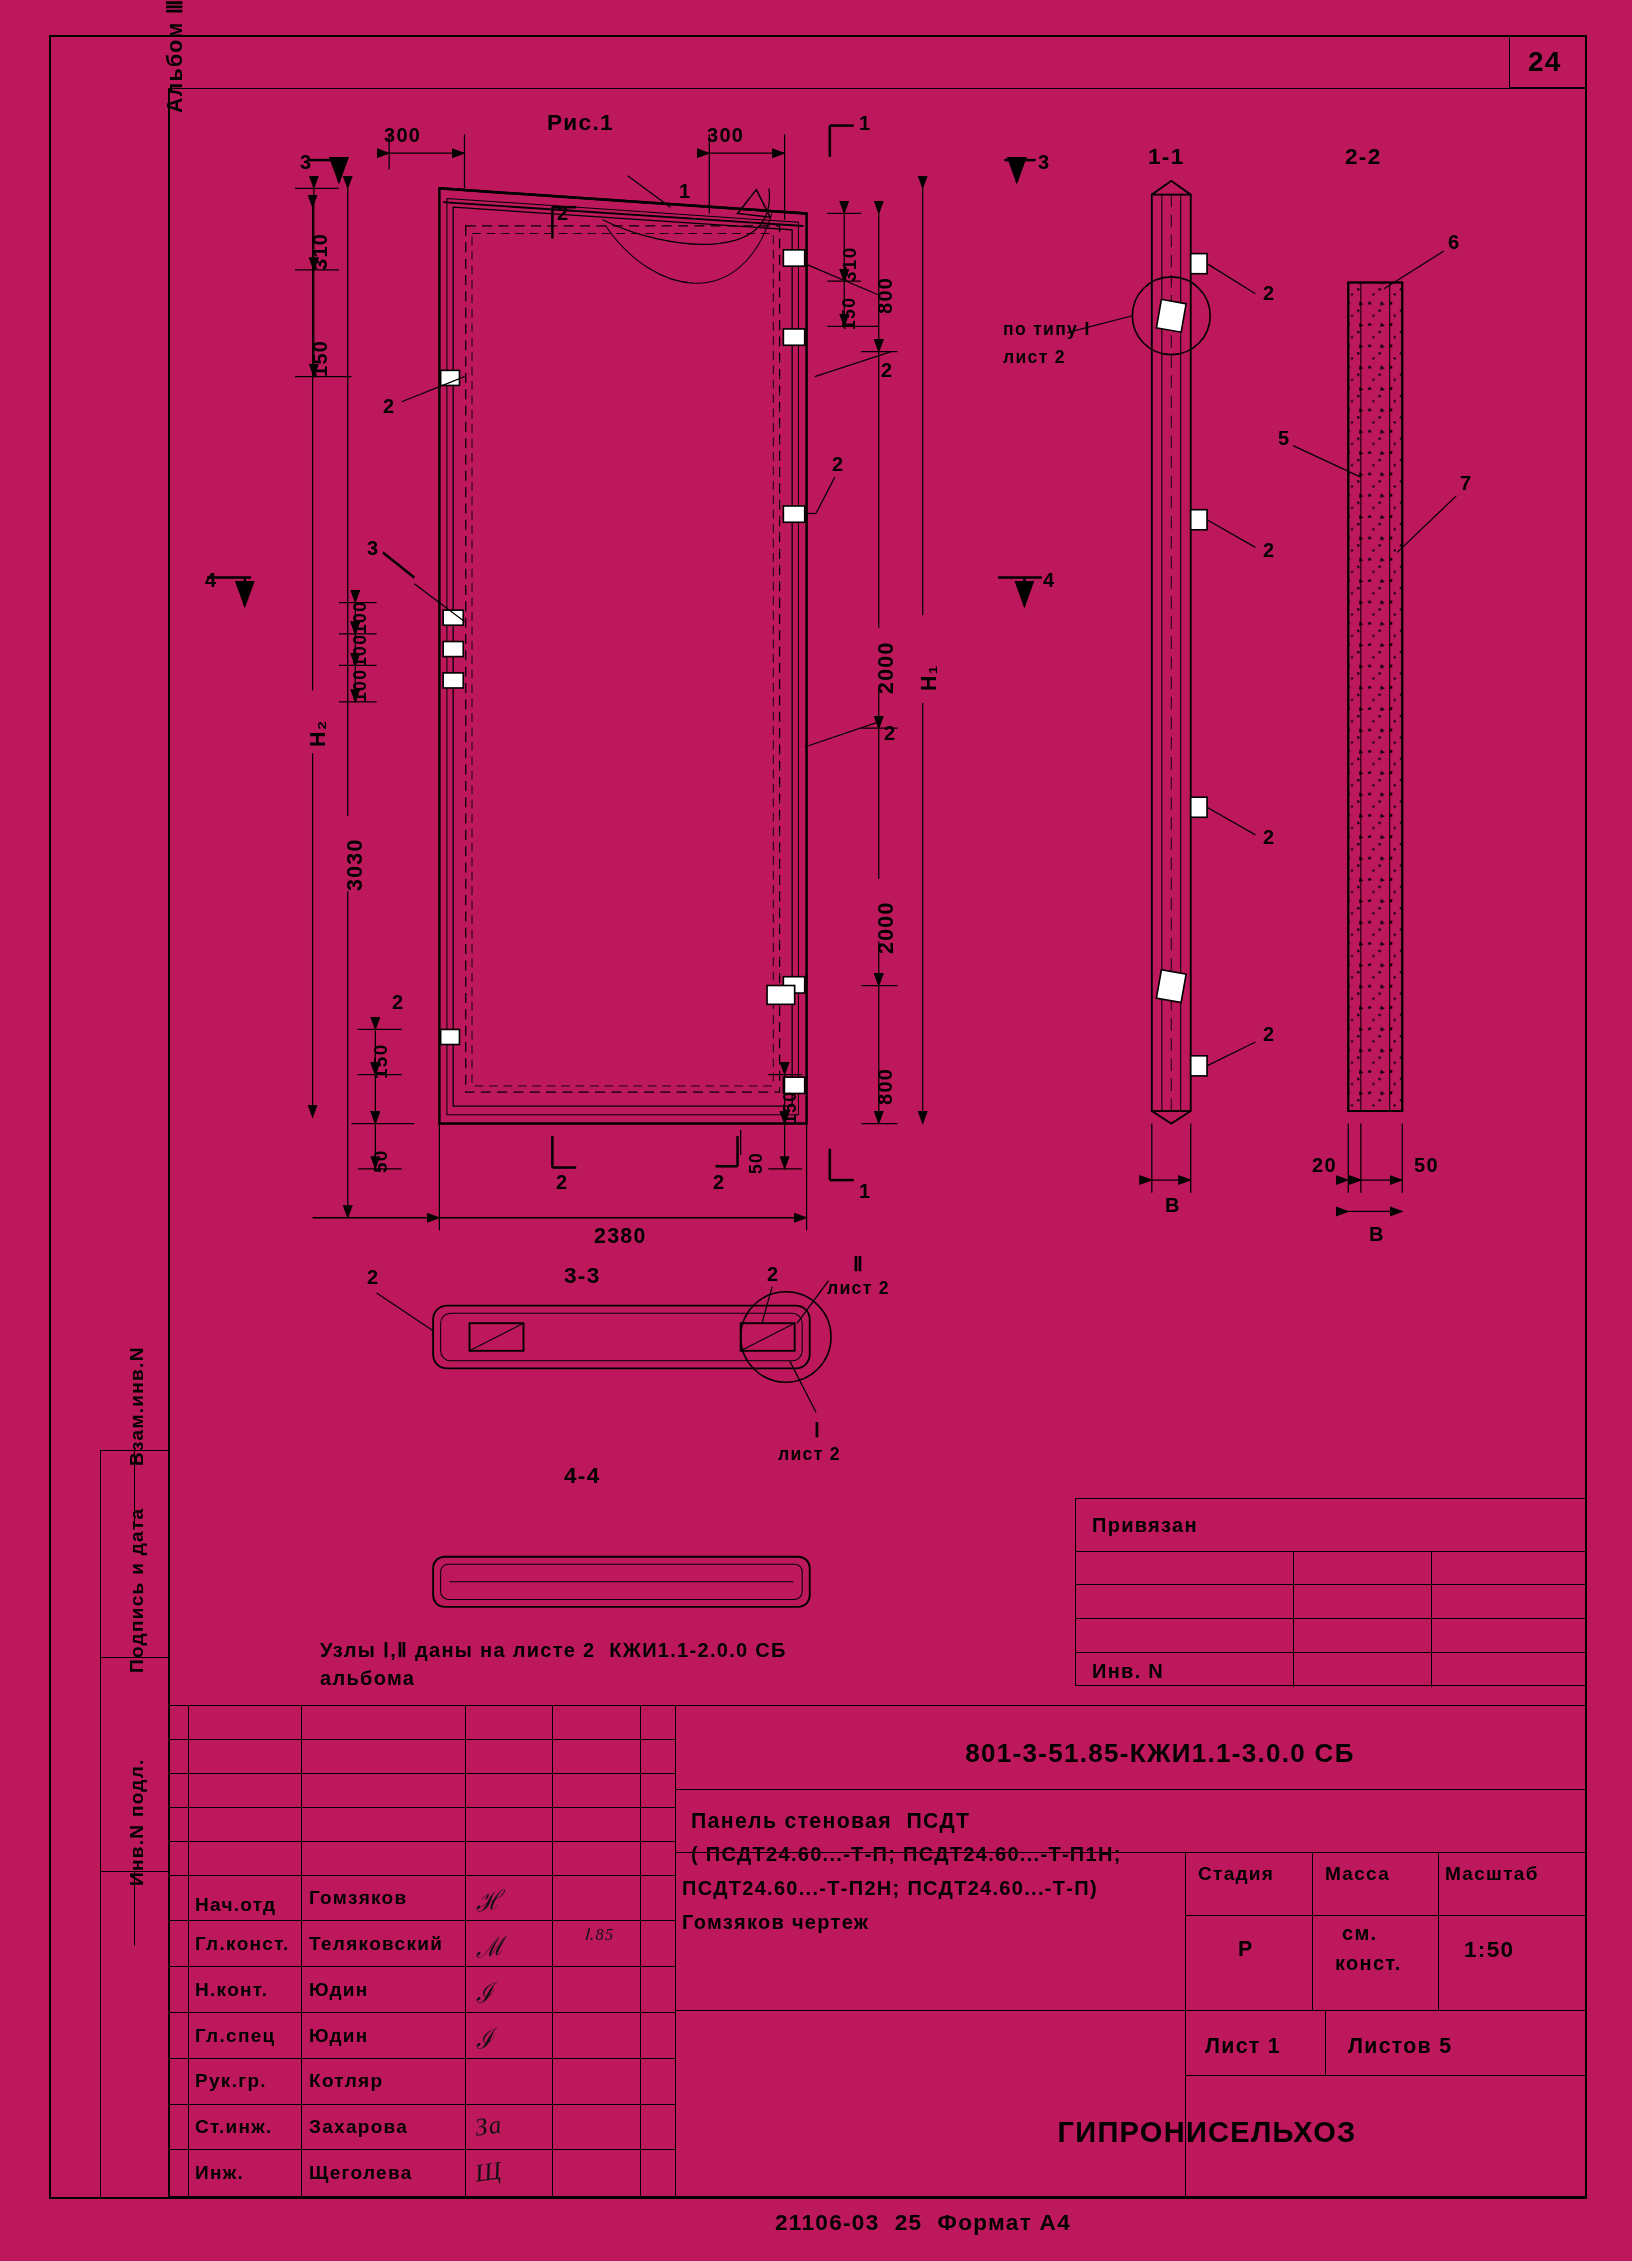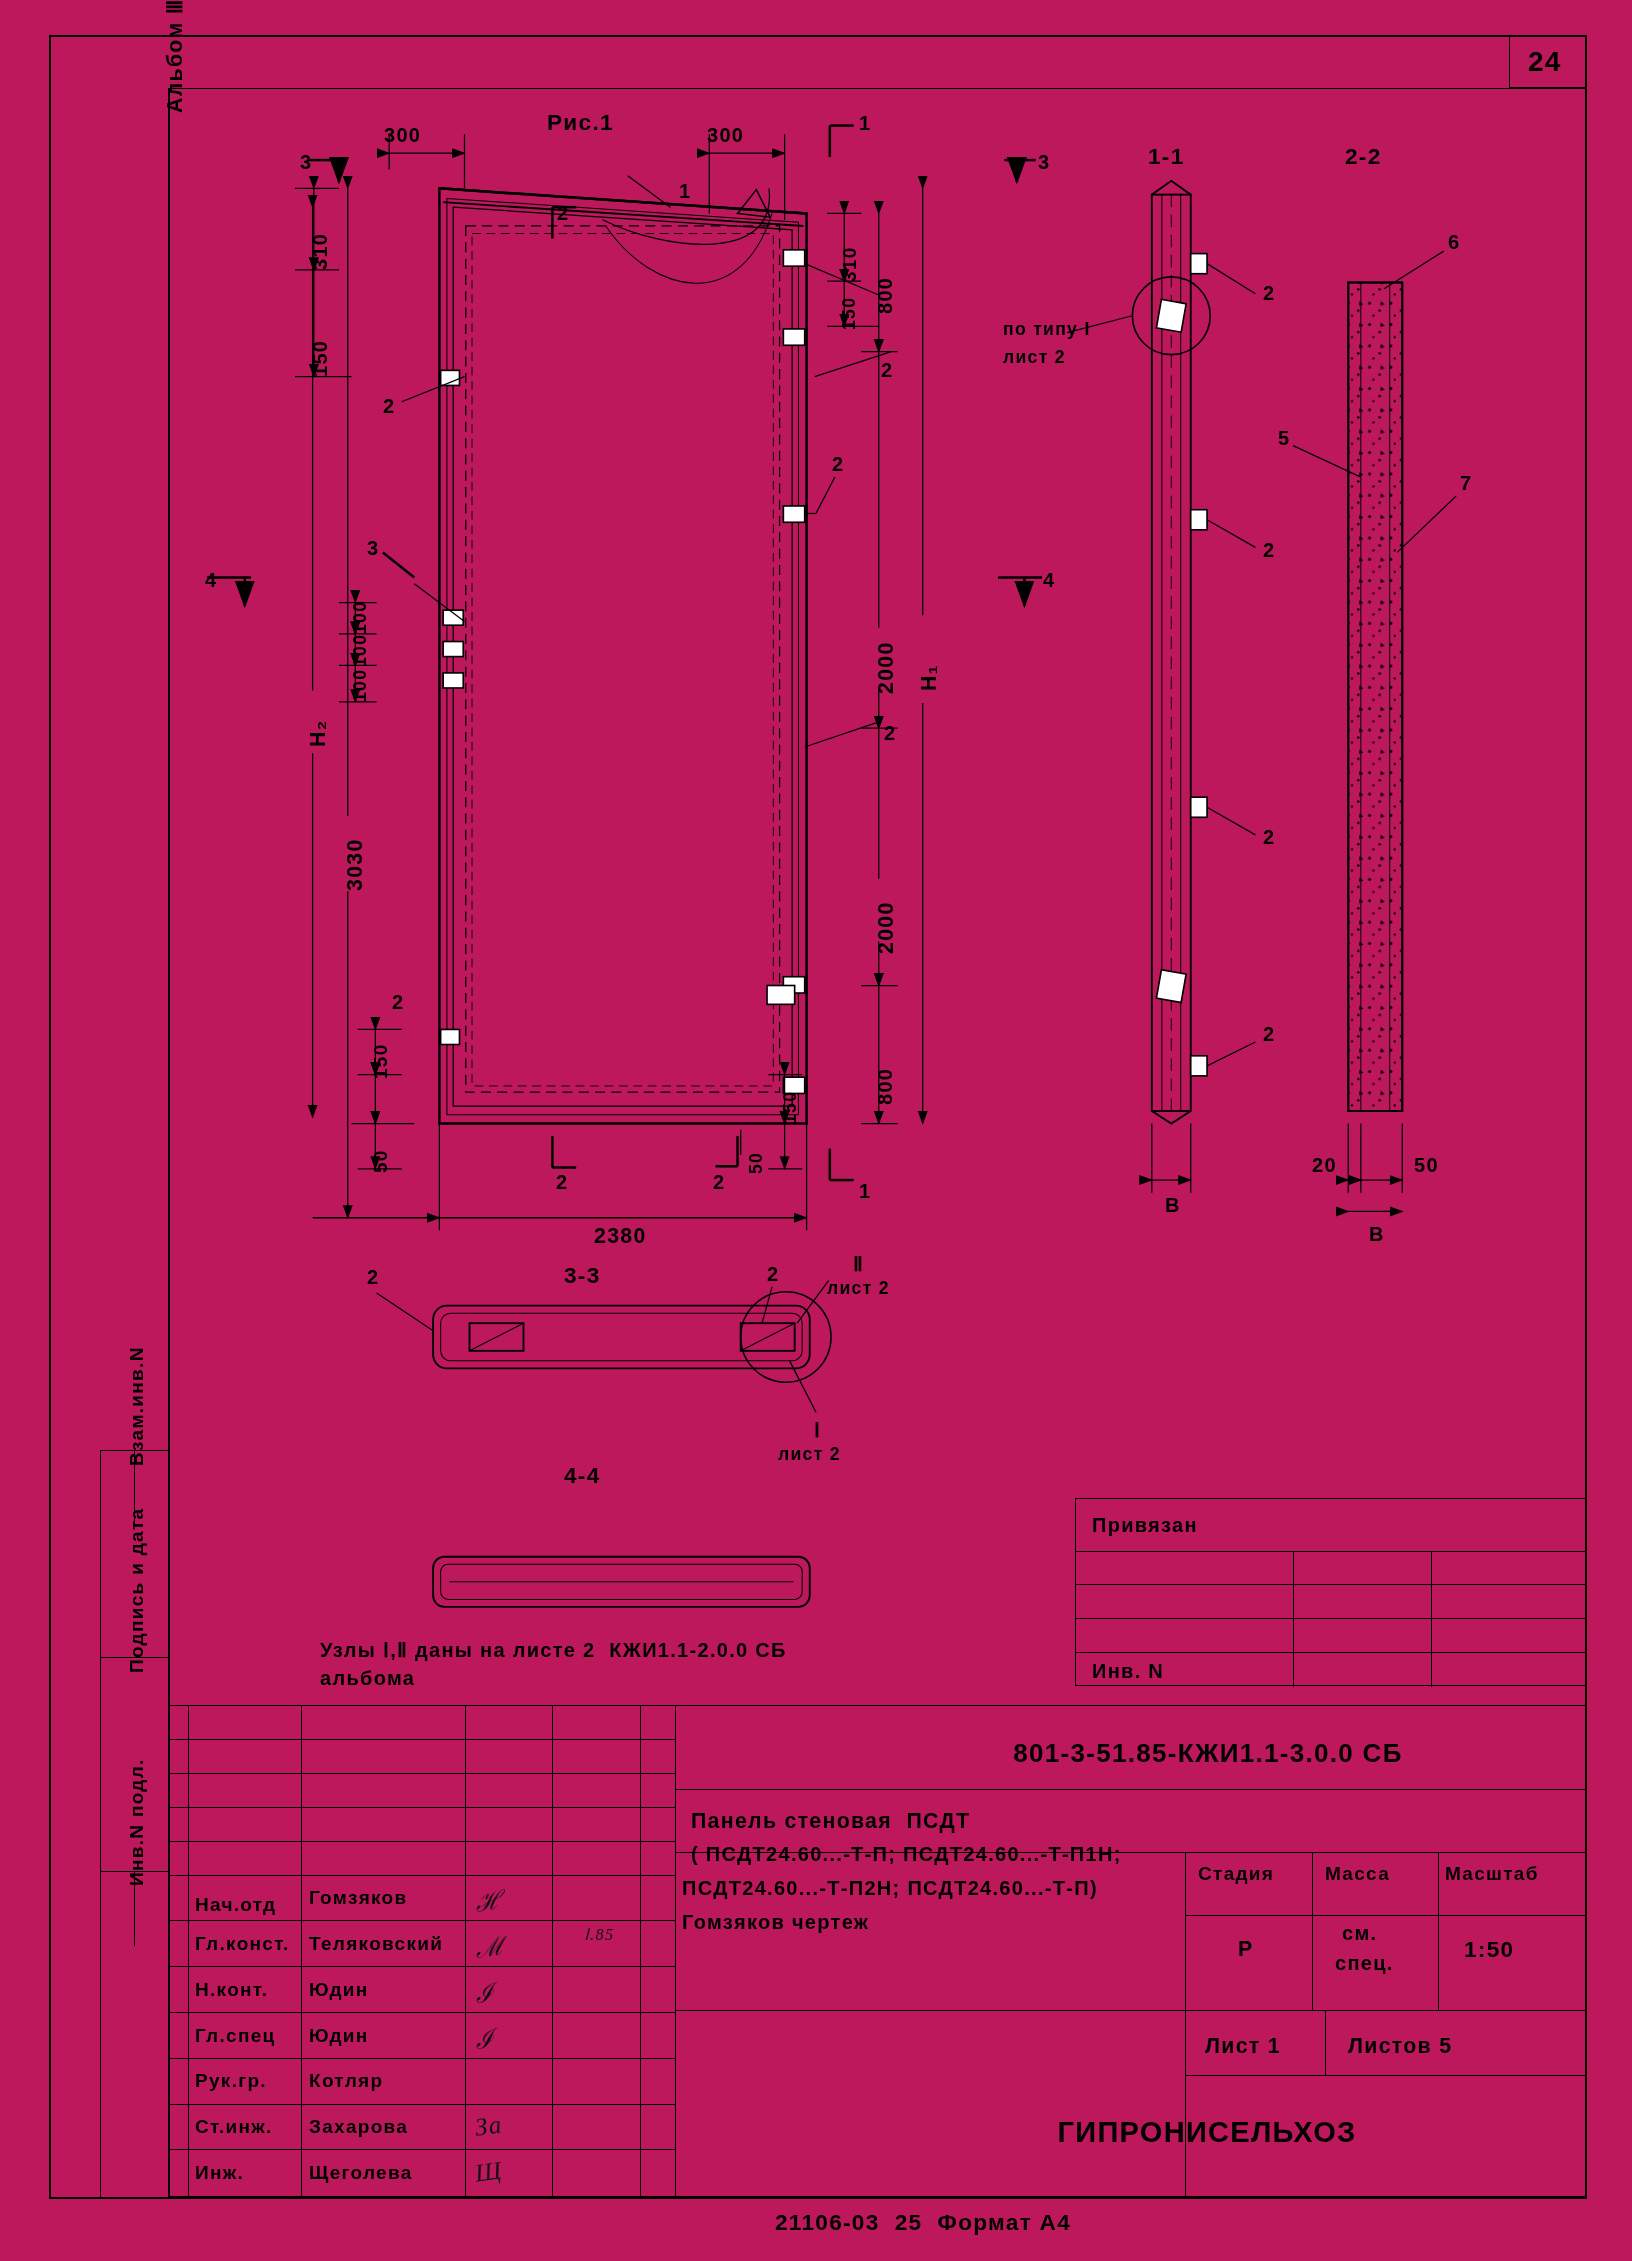--- a/index.html
+++ b/index.html
@@ -396,34 +396,34 @@
   <div class="ln h" style="left:675px;top:1789px;width:912px;"></div>
   <div class="ln h" style="left:675px;top:1852px;width:912px;"></div>
   <div class="ln h" style="left:1185px;top:1915px;width:402px;"></div>
   <div class="ln h" style="left:675px;top:2010px;width:912px;"></div>
   <div class="ln h" style="left:1185px;top:2075px;width:402px;"></div>
   <div class="ln v" style="left:1185px;top:1852px;height:345px;"></div>
   <div class="ln v" style="left:1312px;top:1852px;height:158px;"></div>
   <div class="ln v" style="left:1438px;top:1852px;height:158px;"></div>
   <div class="ln v" style="left:1325px;top:2010px;height:65px;"></div>
 
-  <div class="txt" style="left:1160px;top:1738px;font-size:26px;font-weight:bold;transform:translateX(-50%);margin-left:48px;">801-3-51.85-КЖИ1.1-3.0.0 СБ</div>
+  <div class="txt" style="left:1160px;top:1738px;font-size:26px;font-weight:bold;transform:translateX(-50%);">801-3-51.85-КЖИ1.1-3.0.0 СБ</div>
 
   <div class="txt" style="left:691px;top:1809px;font-size:21.3px;font-weight:bold;">Панель стеновая  ПСДТ</div>
   <div class="txt" style="left:691px;top:1843px;font-size:20px;font-weight:bold;">( ПСДТ24.60...-Т-П; ПСДТ24.60...-Т-П1Н;</div>
   <div class="txt" style="left:682px;top:1877px;font-size:20px;font-weight:bold;">ПСДТ24.60...-Т-П2Н; ПСДТ24.60...-Т-П)</div>
   <div class="txt" style="left:682px;top:1911px;font-size:20px;font-weight:bold;">Гомзяков чертеж</div>
 
   <div class="txt" style="left:1198px;top:1863px;font-size:19px;font-weight:bold;">Стадия</div>
   <div class="txt" style="left:1325px;top:1863px;font-size:19px;font-weight:bold;">Масса</div>
   <div class="txt" style="left:1445px;top:1863px;font-size:19px;font-weight:bold;">Масштаб</div>
 
   <div class="txt" style="left:1238px;top:1937px;font-size:21.3px;font-weight:bold;">Р</div>
   <div class="txt" style="left:1342px;top:1922px;font-size:20px;font-weight:bold;">см.</div>
-  <div class="txt" style="left:1335px;top:1952px;font-size:20px;font-weight:bold;">спец.</div>
+  <div class="txt" style="left:1335px;top:1952px;font-size:20px;font-weight:bold;">конст.</div>
   <div class="txt" style="left:1464px;top:1937px;font-size:22.6px;font-weight:bold;">1:50</div>
 
   <div class="txt" style="left:1205px;top:2034px;font-size:21.3px;font-weight:bold;">Лист 1</div>
   <div class="txt" style="left:1348px;top:2034px;font-size:21.3px;font-weight:bold;">Листов 5</div>
 
   <div class="txt" style="left:1207px;top:2116px;font-size:29px;font-weight:bold;transform:translateX(-50%);">ГИПРОНИСЕЛЬХОЗ</div>
 
   <div id="roles-layer">
       <div class="txt" style="left: 195px; top: 1887px; font-size: 19px; font-weight: bold; margin-top: 7px;">Нач.отд</div>
       <div class="txt" style="left: 309px; top: 1887px; font-size: 19px; font-weight: bold;">Гомзяков</div>

